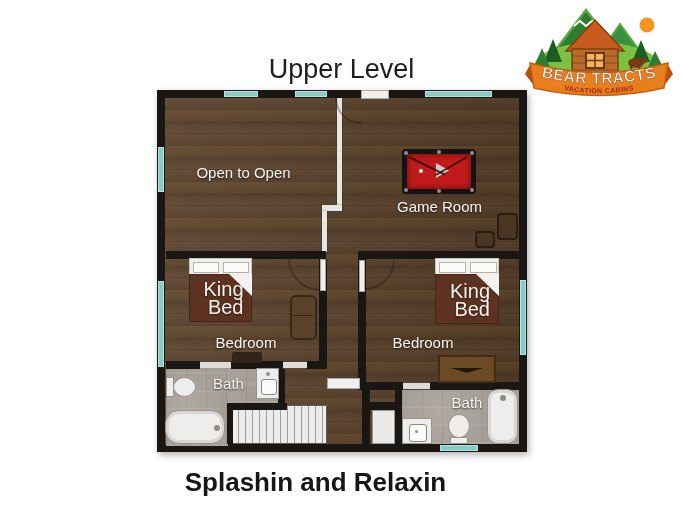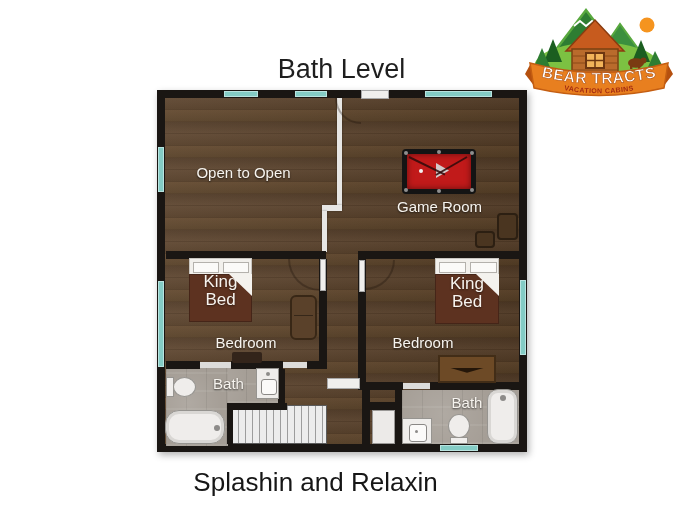--- a/index.html
+++ b/index.html
@@ -3,21 +3,21 @@
 <meta charset="utf-8">
 <style>
   html,body{margin:0;padding:0;background:#ffffff;}
   .canvas{position:relative;width:683px;height:512px;background:#ffffff;overflow:hidden;
           font-family:"Liberation Sans",sans-serif;}
   .abs{position:absolute;}
 
   .page-title{position:absolute;top:54px;left:0;width:683px;text-align:center;
               font-size:27px;color:#1e1e1e;letter-spacing:0px;}
   .page-caption{position:absolute;top:467px;left:0;width:631px;text-align:center;
-                font-size:26px;color:#161616;}
+                font-size:26px;color:#161616;font-weight:bold;}
 
   
   .plan{position:absolute;left:157px;top:90px;width:370px;height:362px;background:#1a1613;
         box-shadow:2px 3px 7px rgba(0,0,0,0.30);}
   .wood{background-color:#573f29;
         background-image:
           linear-gradient(90deg, rgba(255,255,255,0.05), rgba(0,0,0,0.10)),
           repeating-linear-gradient(180deg,
             #5e4630 0px,#543d27 11px,#4c3621 12px,
             #63492f 12px,#574027 23px,#4a3420 24px,
@@ -37,22 +37,22 @@
   .arc.br{border-top:none;border-left:none;border-radius:0 0 100% 0;}
 
   .room-label{position:absolute;color:#f7f4ef;font-size:15px;text-align:center;
               text-shadow:0 1px 2px rgba(0,0,0,0.65);}
 
   
   .bed-head{background:#f2f0ec;border:1px solid #c9c6c1;box-sizing:border-box;}
   .pillow{position:absolute;top:3px;height:11px;background:#fbfaf8;border:1px solid #b4b1ac;box-sizing:border-box;}
   .blanket{background:#5d3220;box-shadow:inset 0 0 0 1px rgba(0,0,0,0.25);
            display:flex;align-items:flex-end;justify-content:center;}
-  .blanket .bed-text{width:46px;margin:0 auto 13px auto;text-align:center;color:#f7f3ee;
-           font-size:17px;line-height:18px;text-shadow:0 1px 2px rgba(0,0,0,0.5);}
+  .blanket .bed-text{width:46px;margin:0 auto 6px auto;text-align:right;color:#f7f3ee;
+           font-size:20px;line-height:18px;text-shadow:0 1px 2px rgba(0,0,0,0.5);}
   .fold{position:absolute;background:#f4f2ee;clip-path:polygon(0 0,100% 0,100% 100%);}
 
   
   .pool{background:#141414;border-radius:4px;}
   .felt{position:absolute;left:5px;top:5px;right:5px;bottom:5px;background:#c11a1a;
         box-shadow:inset 0 0 6px rgba(0,0,0,0.5);}
   .pocket{position:absolute;width:4px;height:4px;border-radius:50%;background:#8f8f8f;}
   .cueball{position:absolute;width:4px;height:4px;border-radius:50%;background:#f2f2f2;}
   .rack{position:absolute;width:13px;height:15px;background:#d4d4d4;opacity:0.95;
         clip-path:polygon(0 0,0 100%,100% 50%);}
@@ -74,21 +74,21 @@
   .toilet-bowl{border-radius:50%;}
   .stairs{background:#e9e9e9;border:1px solid #5b5b5b;box-sizing:border-box;
           background-image:repeating-linear-gradient(90deg,#ececec 0 6px,#9c9c9c 6px 7px);}
   .closet{background:#eceae8;border:1px solid #9a9896;box-sizing:border-box;}
 </style>
 </head>
 <body>
 
 <div class="canvas">
 
-  <div class="page-title">Bath Level</div>
+  <div class="page-title">Upper Level</div>
 
   <svg class="abs" style="left:524px;top:4px;" width="150" height="103" viewBox="0 0 150 103">
     <circle cx="123" cy="21" r="7.5" fill="#f5941f"></circle>
     <polygon points="18,64 62,6 106,64" fill="#2e7d32" stroke="#58a83e" stroke-width="2.5"></polygon>
     <polygon points="66,64 96,20 128,64" fill="#3b8f3e" stroke="#58a83e" stroke-width="2"></polygon>
     <polyline points="50,22 56,17 62,22 68,17 74,22" fill="none" stroke="#ffffff" stroke-width="2"></polyline>
     <ellipse cx="73" cy="63" rx="63" ry="25" fill="#7cc142"></ellipse>
     <polygon points="20,58 29,35 38,58" fill="#1b5e20"></polygon>
     <polygon points="10,63 18,44 26,63" fill="#2e7d32"></polygon>
     <polygon points="108,58 117,36 126,58" fill="#1b5e20"></polygon>

